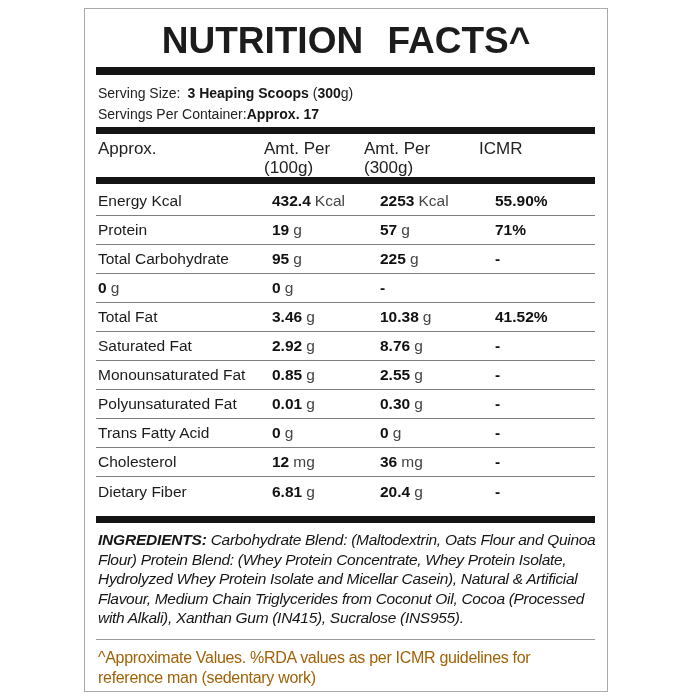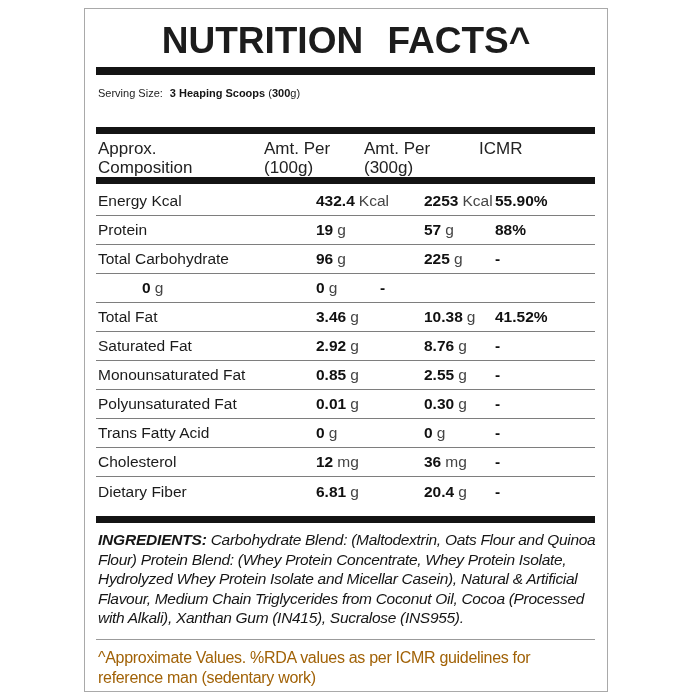--- a/index.html
+++ b/index.html
@@ -8,32 +8,32 @@
   .label{position:absolute;left:84px;top:8px;width:524px;height:684px;
          border:1px solid #a9a9a9;background:#ffffff;box-sizing:border-box;}
   .title{position:absolute;top:11px;left:0;width:100%;text-align:center;
          font-size:37px;font-weight:bold;color:#1c1c1c;letter-spacing:0px;word-spacing:14px;
          white-space:nowrap;}
   .bar{position:absolute;left:11px;width:499px;background:#141414;}
   .bar1{top:58px;height:8px;}
   .bar2{top:118px;height:7px;}
   .bar3{top:168px;height:7px;}
   .bar4{top:507px;height:7px;}
-  .serving{position:absolute;left:13px;top:74px;font-size:11px;line-height:21px;color:#222;}
+  .serving{position:absolute;left:13px;top:74px;font-size:14px;line-height:21px;color:#222;}
   .serving b{color:#151515;}
   .sp-gap{margin-left:7px;}
   .grid{display:grid;grid-template-columns:166px 100px 107px auto;align-items:center;}
   .thead{position:absolute;left:11px;top:131px;width:499px;padding-left:2px;box-sizing:border-box;
          font-size:17px;line-height:18.5px;color:#222;align-items:start;}
   .thead .c4{padding-left:8px;}
   .rows{position:absolute;left:11px;top:178px;width:499px;}
   .trow{height:29px;border-bottom:1px solid #7e7e7e;padding-left:2px;box-sizing:border-box;
         font-size:15.5px;gap:8px;}
   .trow:last-child{border-bottom:none;}
-  .num{font-weight:bold;color:#111;margin-left:44px;}
+  .num{font-weight:bold;color:#111;}
   .unit{color:#454545;margin-left:4px;}
   .rda{font-weight:bold;color:#111;}
   .ingredients{position:absolute;left:13px;top:521px;width:498px;
                font-size:15.5px;line-height:19.5px;letter-spacing:-0.3px;color:#161616;font-style:italic;}
   .ingredients b{letter-spacing:-0.2px;}
   .thinline{position:absolute;left:11px;top:630px;width:499px;height:1px;background:#9b9b9b;}
   .footnote{position:absolute;left:13px;top:639px;width:500px;
             font-size:16px;line-height:19.5px;letter-spacing:-0.3px;color:#a16207;}
 </style>
 </head>
@@ -41,28 +41,28 @@
 
 <div class="screen">
   <div class="label">
 
     <div class="title">NUTRITION FACTS^</div>
 
     <div class="bar bar1"></div>
 
     <div class="serving">
       <div><span>Serving Size:</span><b class="sp-gap">3 Heaping Scoops</b> <span>(</span><b>300</b><span>g)</span></div>
+      <div><span>Servings Per Container:</span><b>Approx. 17</b></div>
     </div>
 
     <div class="bar bar2"></div>
 
     <div class="grid thead">
       <div class="c1">
         <div>Approx.</div>
-        <div>Composition</div>
       </div>
       <div class="c2">
         <div>Amt. Per</div>
         <div>(100g)</div>
       </div>
       <div class="c3">
         <div>Amt. Per</div>
         <div>(300g)</div>
       </div>
       <div class="c4">
@@ -76,25 +76,25 @@
       <div class="grid trow">
         <div>Energy Kcal</div>
         <div><span class="num">432.4</span><span class="unit">Kcal</span></div>
         <div><span class="num">2253</span><span class="unit">Kcal</span></div>
         <div class="rda">55.90%</div>
       </div>
       <div class="grid trow">
         <div>Protein</div>
         <div><span class="num">19</span><span class="unit">g</span></div>
         <div><span class="num">57</span><span class="unit">g</span></div>
-        <div class="rda">88%</div>
+        <div class="rda">71%</div>
       </div>
       <div class="grid trow">
         <div>Total Carbohydrate</div>
-        <div><span class="num">96</span><span class="unit">g</span></div>
+        <div><span class="num">95</span><span class="unit">g</span></div>
         <div><span class="num">225</span><span class="unit">g</span></div>
         <div class="rda">-</div>
       </div>
       <div class="grid trow">
         <div><span class="num">0</span><span class="unit">g</span></div>
         <div><span class="num">0</span><span class="unit">g</span></div>
         <div class="rda">-</div>
       </div>
       <div class="grid trow">
         <div>Total Fat</div>

